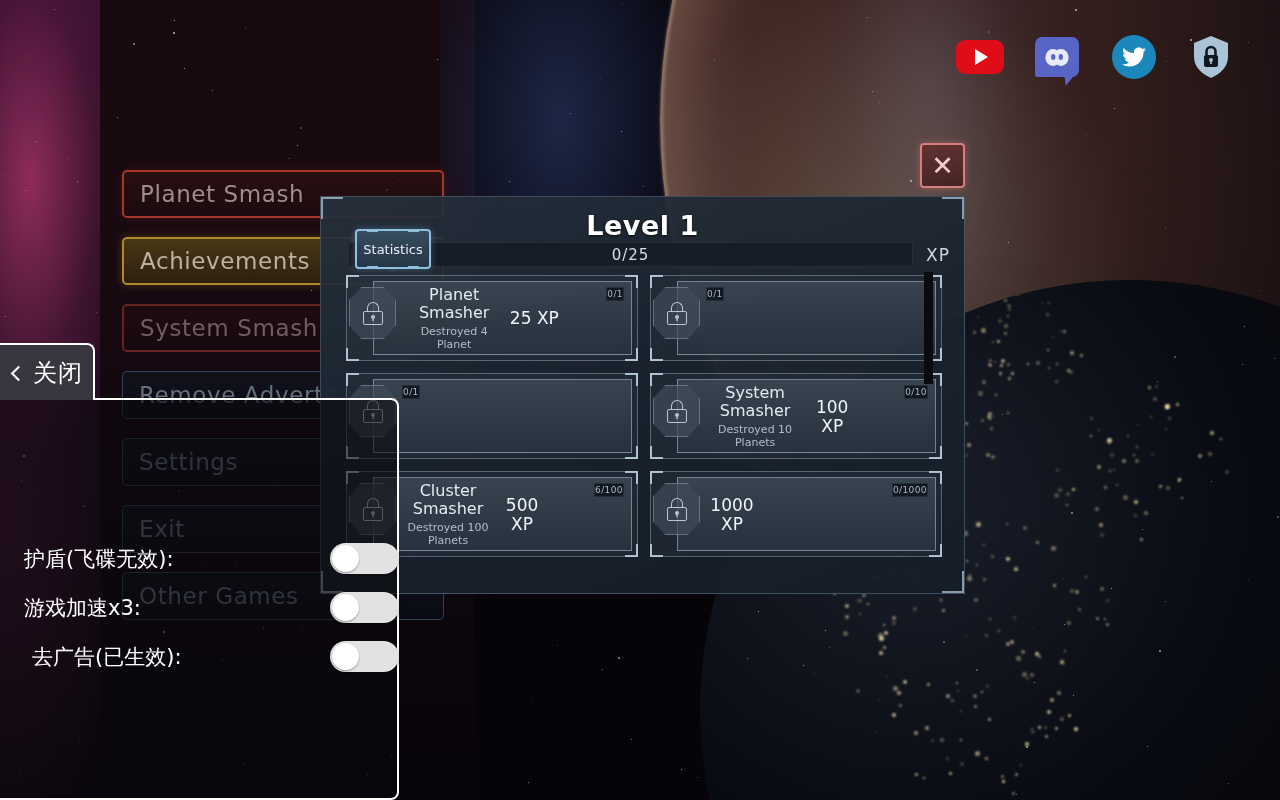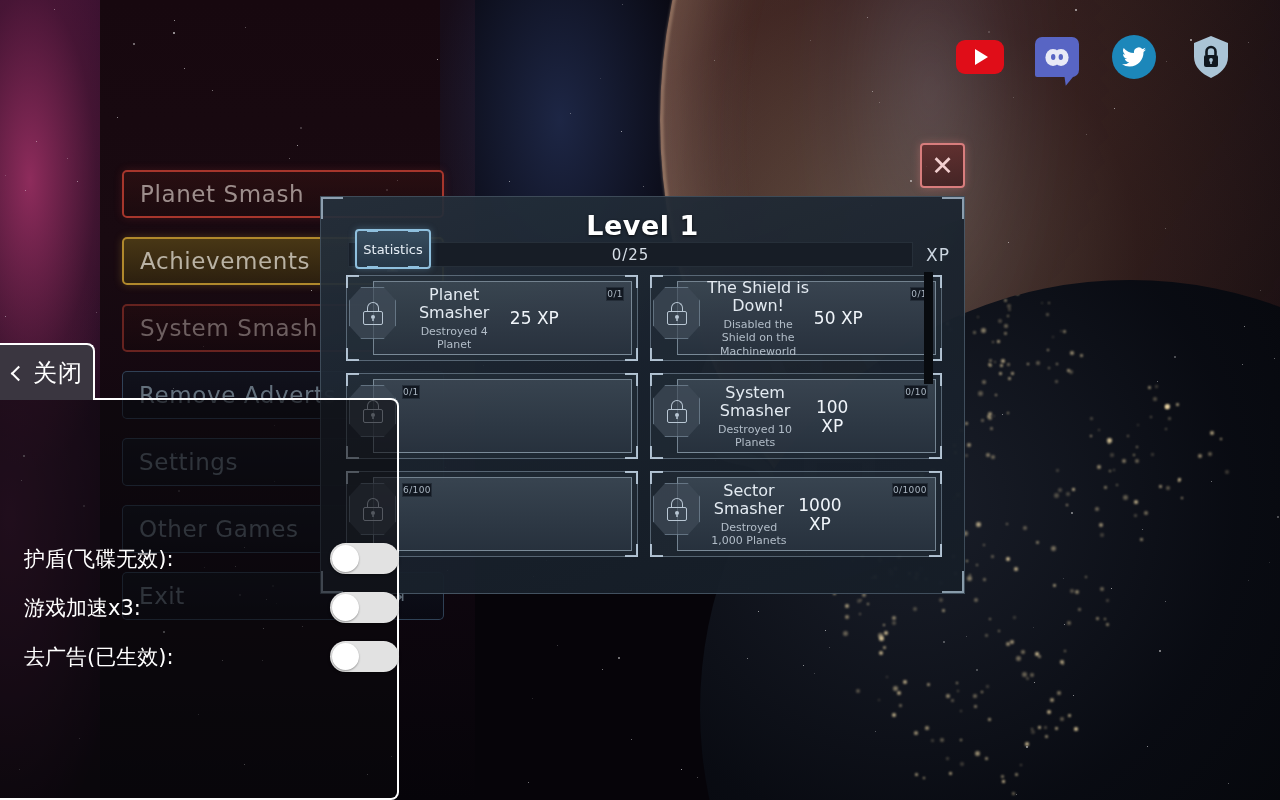--- a/index.html
+++ b/index.html
@@ -363,21 +363,21 @@
     box-shadow: 0 1px 3px rgba(0,0,0,.4);
   }
   .toggle .knob {
     position: absolute; left: 2px; top: 2px;
     width: 27px; height: 27px; border-radius: 50%;
     background: #ffffff;
     box-shadow: 0 1px 2px rgba(0,0,0,.35);
   }
   .r1 { top: 0; }
   .r2 { top: 52px; }
-  .r3 { top: 101px; }
+  .r3 { top: 101px; margin-left: 8px; }
 </style>
 </head>
 <body>
 
 <div id="root">
 
   <div class="bg-base"></div>
   <div class="bg-darkred"></div>
   <div class="bg-nebula-left"></div>
   <div class="bg-bluehaze"></div>
@@ -868,25 +868,25 @@
     <div class="menu-item mi-red-dim">
       <span>System Smash</span>
     </div>
     <div class="menu-item mi-blue">
       <span>Remove Adverts</span>
     </div>
     <div class="menu-item mi-blue">
       <span>Settings</span>
     </div>
     <div class="menu-item mi-blue">
-      <span>Other Games</span>
-    </div>
-    <div class="menu-item mi-blue">
       <span>Exit</span>
       <span class="menu-exit-icon">⇥</span>
+    </div>
+    <div class="menu-item mi-blue">
+      <span>Other Games</span>
     </div>
   </div>
 
   <div class="dialog">
     <div class="dlg-corner c-tl"></div>
     <div class="dlg-corner c-tr"></div>
     <div class="dlg-corner c-bl"></div>
     <div class="dlg-corner c-br"></div>
 
     <div class="dlg-level">Level 1</div>
@@ -928,27 +928,20 @@
           <div class="ach-corner ac-tr"></div>
           <div class="ach-corner ac-bl"></div>
           <div class="ach-corner ac-br"></div>
           <div class="ach-lock">
             <div class="lock-glyph">
               <div class="shackle"></div>
               <div class="body"></div>
             </div>
           </div>
           <div class="ach-inner">
-            <div class="ach-body">
-              <div class="ach-texts">
-                <div class="ach-title">The Shield is Down!</div>
-                <div class="ach-desc">Disabled the Shield on the Machineworld</div>
-              </div>
-              <div class="ach-xp">50 XP</div>
-            </div>
             <div class="ach-prog">
               <span>0/1</span>
             </div>
           </div>
         </div>
         <div class="ach-card">
           <div class="ach-corner ac-tl"></div>
           <div class="ach-corner ac-tr"></div>
           <div class="ach-corner ac-bl"></div>
           <div class="ach-corner ac-br"></div>
@@ -993,42 +986,45 @@
           <div class="ach-corner ac-tr"></div>
           <div class="ach-corner ac-bl"></div>
           <div class="ach-corner ac-br"></div>
           <div class="ach-lock">
             <div class="lock-glyph">
               <div class="shackle"></div>
               <div class="body"></div>
             </div>
           </div>
           <div class="ach-inner">
+            <div class="ach-body">
+              <div class="ach-texts">
+                <div class="ach-title">Cluster Smasher</div>
+                <div class="ach-desc">Destroyed 100 Planets</div>
+              </div>
+              <div class="ach-xp">500 XP</div>
+            </div>
             <div class="ach-prog">
               <span>6/100</span>
             </div>
           </div>
         </div>
         <div class="ach-card">
           <div class="ach-corner ac-tl"></div>
           <div class="ach-corner ac-tr"></div>
           <div class="ach-corner ac-bl"></div>
           <div class="ach-corner ac-br"></div>
           <div class="ach-lock">
             <div class="lock-glyph">
               <div class="shackle"></div>
               <div class="body"></div>
             </div>
           </div>
           <div class="ach-inner">
             <div class="ach-body">
-              <div class="ach-texts">
-                <div class="ach-title">Sector Smasher</div>
-                <div class="ach-desc">Destroyed 1,000 Planets</div>
-              </div>
               <div class="ach-xp">1000 XP</div>
             </div>
             <div class="ach-prog">
               <span>0/1000</span>
             </div>
           </div>
         </div>
       </div>
   </div>
 

